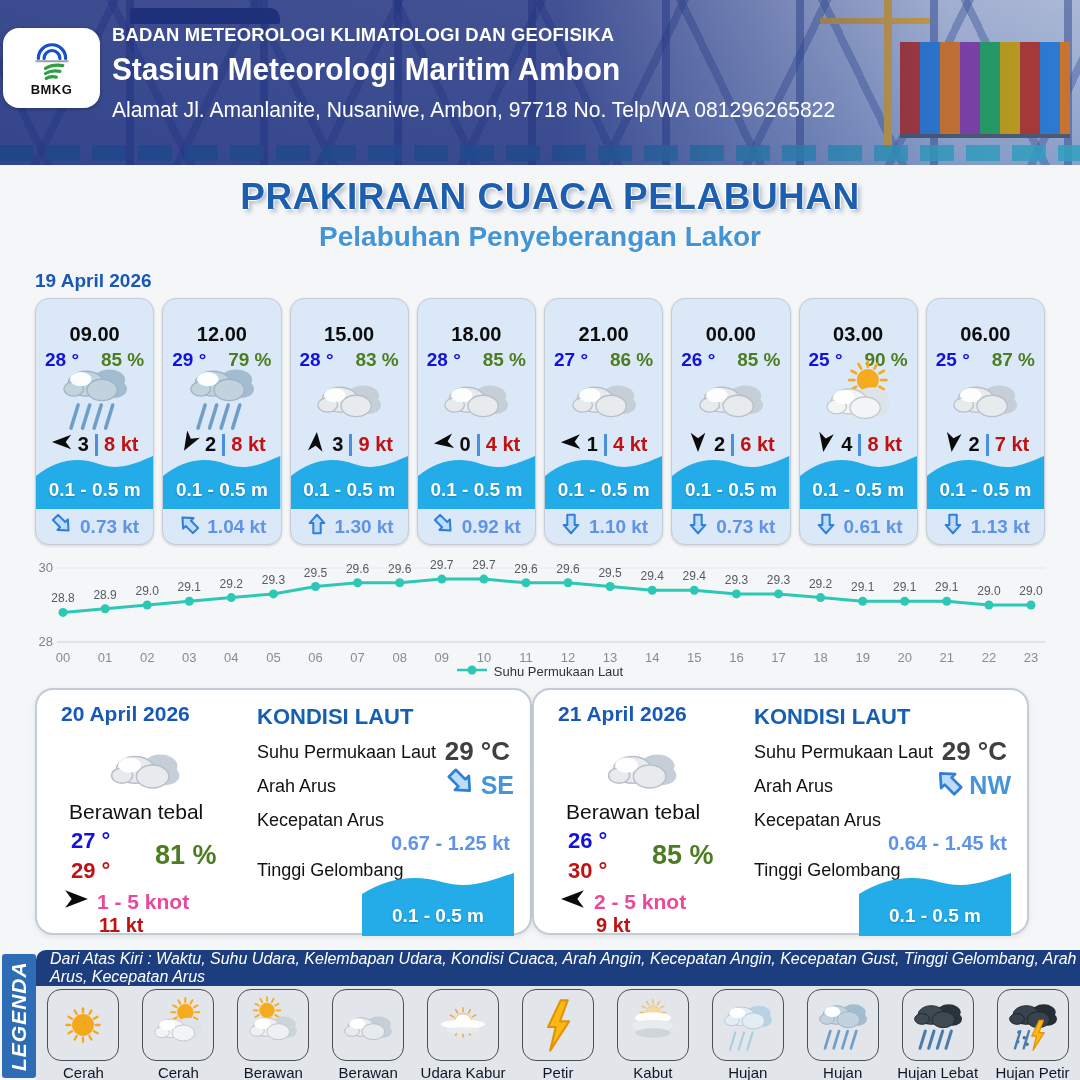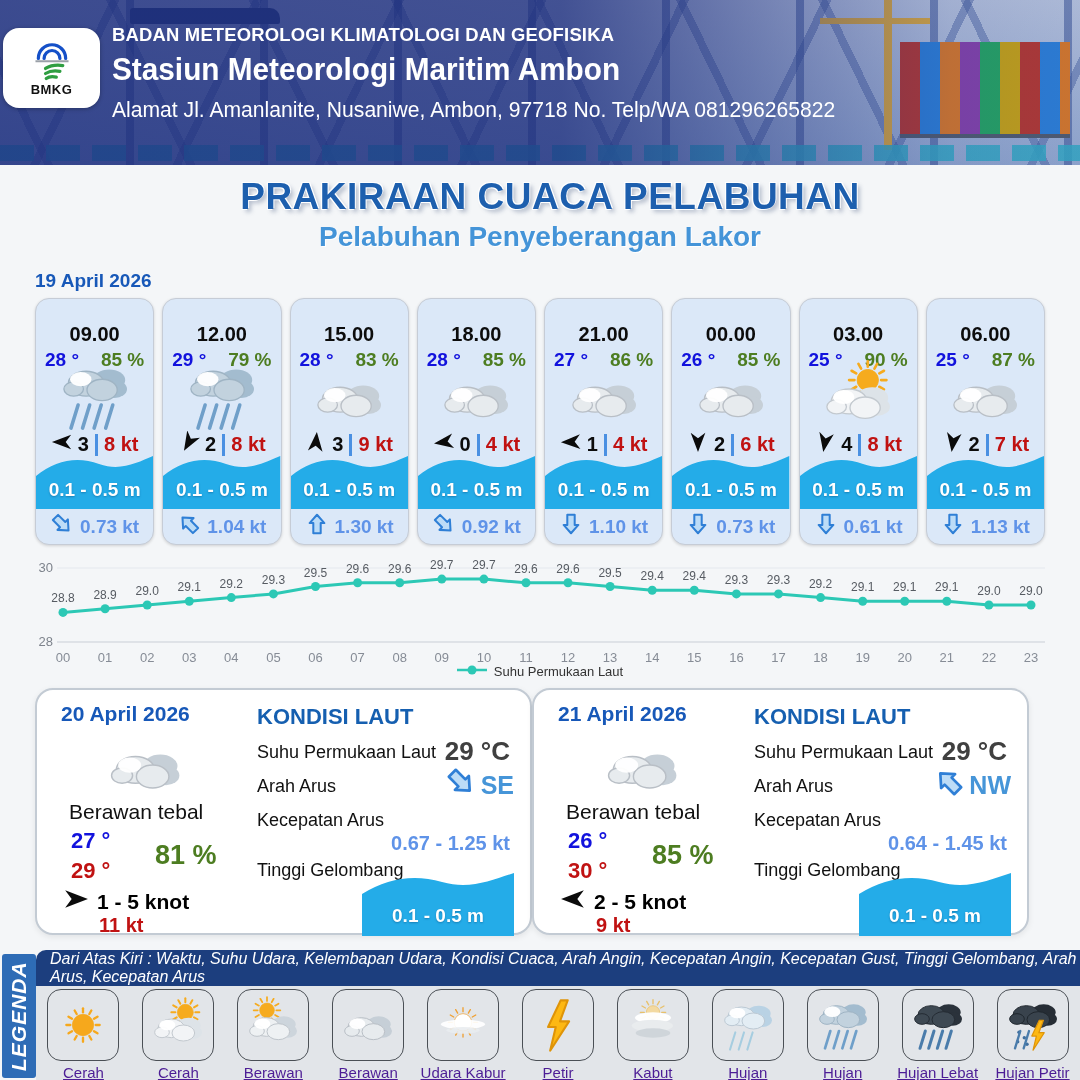--- a/index.html
+++ b/index.html
@@ -57,21 +57,21 @@
 
   
   .daily-row{position:absolute;left:35px;top:688px;width:1010px;display:flex;}
   .daily-card{position:relative;width:497px;height:247px;background:#fff;border:2px solid #c3cbd4;border-radius:18px;box-shadow:0 2px 6px rgba(0,0,0,.08);box-sizing:border-box;}
   .d-date{position:absolute;left:24px;top:12px;font-size:21px;font-weight:bold;color:#1758b8;}
   .d-icon{position:absolute;left:48px;top:34px;width:120px;height:86px;}
   .d-cond{position:absolute;left:32px;top:110px;font-size:21px;color:#111;}
   .d-tmin{position:absolute;left:34px;top:138px;font-size:22px;font-weight:bold;color:#1212dd;}
   .d-tmax{position:absolute;left:34px;top:168px;font-size:22px;font-weight:bold;color:#c01212;}
   .d-hum{position:absolute;left:118px;top:150px;font-size:27px;font-weight:bold;color:#4d7d21;}
-  .d-wind{position:absolute;left:26px;top:196px;display:flex;align-items:center;gap:8px;font-size:21px;font-weight:bold;color:#000000;}
+  .d-wind{position:absolute;left:26px;top:196px;display:flex;align-items:center;gap:8px;font-size:21px;font-weight:bold;color:#ec4899;}
   .d-gust{position:absolute;left:62px;top:224px;font-size:20px;font-weight:bold;color:#c01212;}
   .d-right{position:absolute;left:218px;right:16px;top:14px;bottom:10px;}
   .d-right h3{margin:0 0 0 2px;font-size:22px;font-weight:bold;color:#155fb0;}
   .sea-label{font-size:18px;color:#111;}
   .r-sst{position:absolute;left:2px;top:38px;} .r-sstv{position:absolute;right:4px;top:32px;font-size:26px;font-weight:bold;color:#404040;}
   .r-dir{position:absolute;left:2px;top:72px;} .r-dirv{position:absolute;right:0;top:62px;display:flex;align-items:center;gap:4px;font-size:25px;font-weight:bold;color:#4695d8;}
   .r-spd{position:absolute;left:2px;top:106px;} .r-spdv{position:absolute;right:4px;top:128px;font-size:20px;font-weight:bold;color:#5f93e8;}
   .r-wav{position:absolute;left:2px;top:156px;}
   .sea-wave{position:absolute;right:0;top:166px;width:152px;height:66px;}
   .sea-wave svg{position:absolute;inset:0;}
@@ -79,21 +79,21 @@
 
   
   .legend{position:absolute;left:0;top:950px;width:1080px;height:130px;}
   .legend-tab{position:absolute;left:2px;top:4px;width:34px;height:124px;background:#2e6cb6;border-radius:3px;display:flex;align-items:center;justify-content:center;
     writing-mode:vertical-rl;transform:rotate(180deg);color:#fff;font-weight:bold;font-style:italic;font-size:21px;letter-spacing:1px;}
   .legend-note{position:absolute;left:36px;right:0;top:0;height:36px;background:#1c3e7e;border-top-left-radius:10px;display:flex;align-items:center;padding-left:14px;box-sizing:border-box;
     color:#fff;font-style:italic;font-size:16px;}
   .legend-items{position:absolute;left:36px;right:0;top:36px;bottom:-14px;background:#e2e5e9;display:flex;justify-content:space-around;padding-top:3px;}
   .lg-item{width:88px;text-align:center;}
   .lg-box{width:72px;height:72px;margin:0 auto;border:1.7px solid #4a4f55;border-radius:14px;display:flex;align-items:center;justify-content:center;box-sizing:border-box;}
-  .lg-label{margin-top:3px;font-size:15px;color:#4c1d95;text-decoration:underline;}
+  .lg-label{margin-top:3px;font-size:15px;color:#0f172a;}
 </style>
 </head>
 <body>
 
 <div class="page">
 
   <header class="hdr">
     <div class="art">
       <div class="art-beam1"></div>
       <div class="art-beam2"></div>

